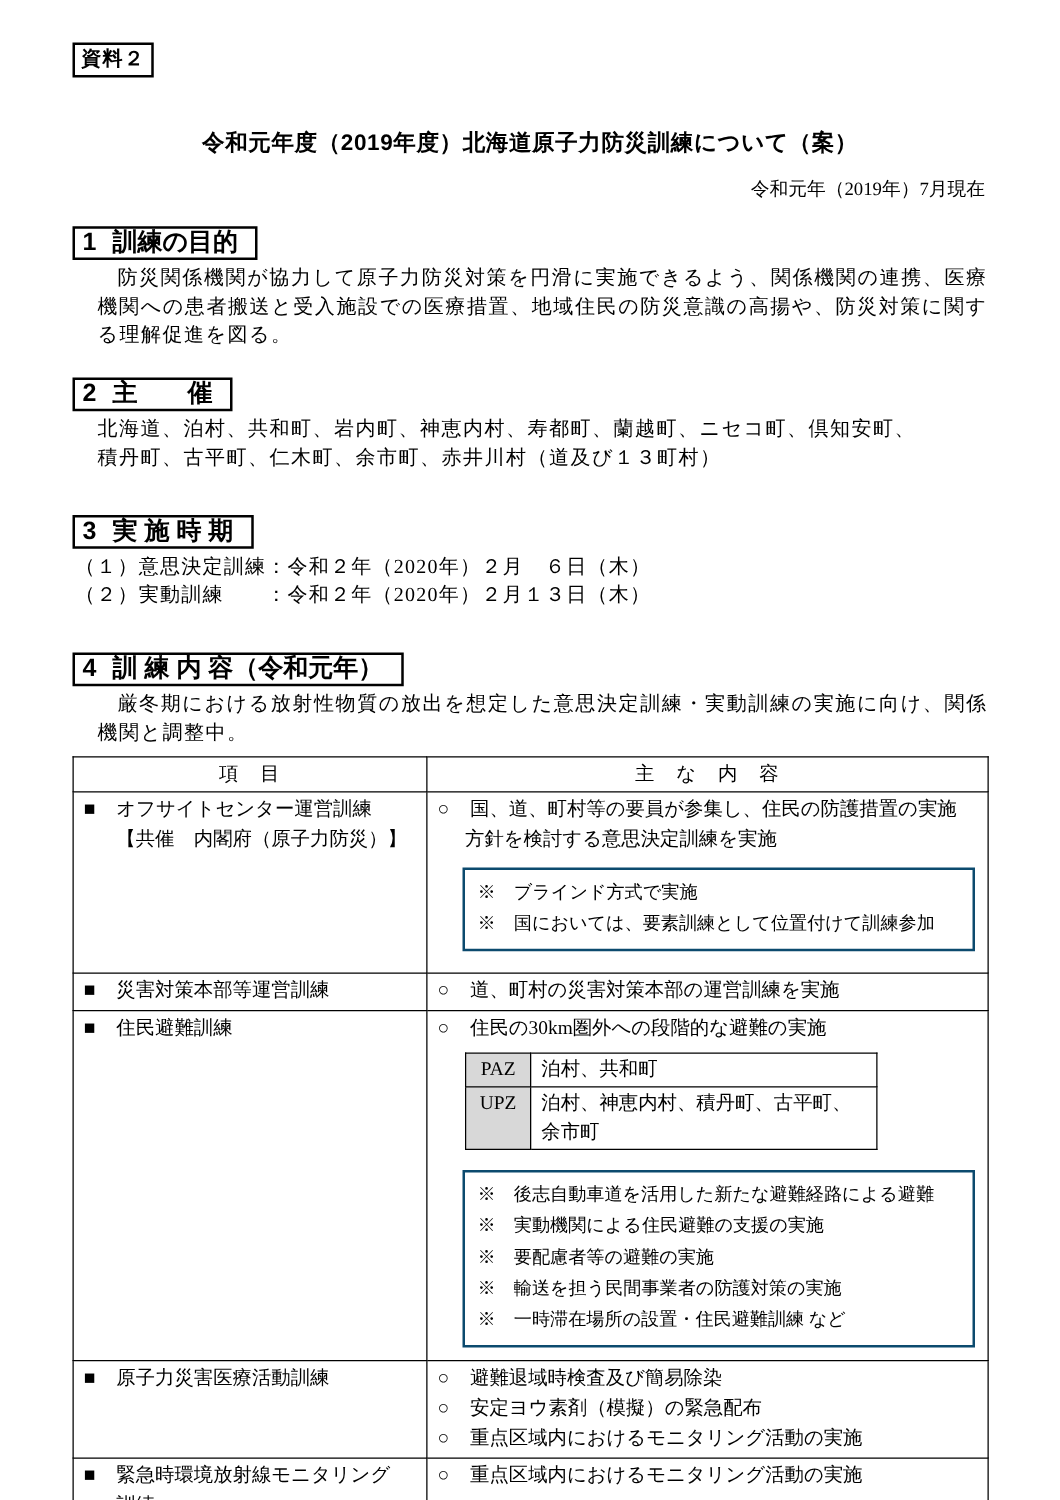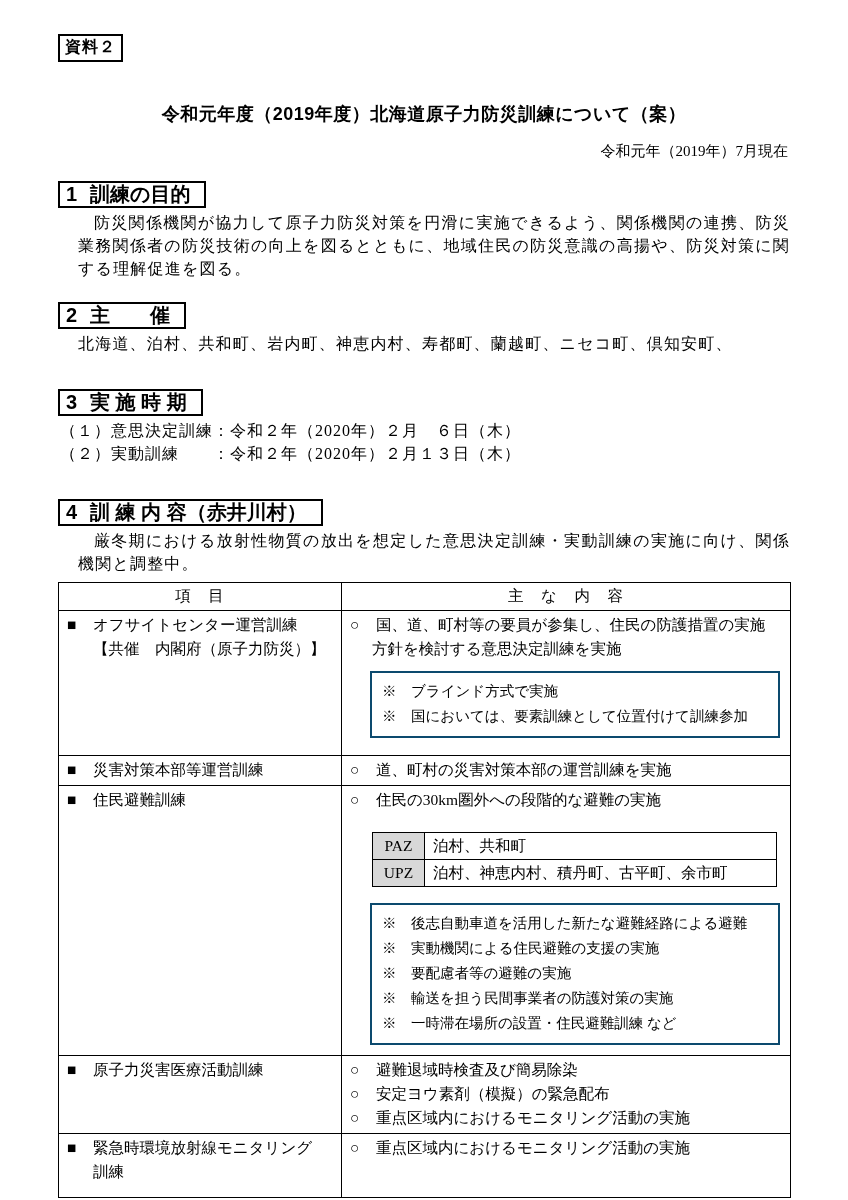--- a/index.html
+++ b/index.html
@@ -92,22 +92,22 @@
     padding: 6px 8px 7px 10px;
     font-size: 14.5px;
     line-height: 25px;
   }
   .row1-item-cell { height: 127px; }
   .row3-cell { height: 233px; }
   .row5-cell { height: 64px; padding-bottom: 10px; }
 
   table.zones {
     border-collapse: collapse;
-    margin: 20px 4px 0 22px;
-    width: 405px;
+    margin: 7px 4px 0 22px;
+    width: 330px;
     font-size: 15.5px;
   }
   table.zones td { border: 1.5px solid #000; padding: 1px 8px 2px 8px; line-height: 23px; }
   table.zones td.zlabel {
     width: 52px;
     background: #d8d8d8;
     text-align: center;
     padding: 1px 2px 2px 2px;
   }
   .row3-notes { margin-top: 16px; margin-bottom: 7px; }
@@ -122,41 +122,42 @@
   </div>
 
   <h1 class="title">令和元年度（2019年度）北海道原子力防災訓練について（案）</h1>
 
   <div class="as-of">令和元年（2019年）7月現在</div>
 
   <div class="sec sec1">
     <div class="sec-head">
       <span class="no">1</span><span>訓練の目的</span>
     </div>
-    <p class="sec-body indent1">防災関係機関が協力して原子力防災対策を円滑に実施できるよう、関係機関の連携、防災業務関係者の防災技術の向上を図るとともに、地域住民の防災意識の高揚や、防災対策に関する理解促進を図る。</p>
+    <p class="sec-body indent1">防災関係機関が協力して原子力防災対策を円滑に実施できるよう、関係機関の連携、医療機関への患者搬送と受入施設での医療措置、地域住民の防災意識の高揚や、防災対策に関する理解促進を図る。</p>
   </div>
 
   <div class="sec sec2">
     <div class="sec-head">
       <span class="no">2</span><span>主　　催</span>
     </div>
     <div class="sec-body">北海道、泊村、共和町、岩内町、神恵内村、寿都町、蘭越町、ニセコ町、倶知安町、</div>
+    <div class="sec-body" style="margin-top:0;">積丹町、古平町、仁木町、余市町、赤井川村（道及び１３町村）</div>
   </div>
 
   <div class="sec sec3">
     <div class="sec-head">
       <span class="no">3</span><span>実 施 時 期</span>
     </div>
     <div class="sec3-line" style="margin-top:3px;">（１）意思決定訓練：令和２年（2020年）２月　６日（木）</div>
     <div class="sec3-line">（２）実動訓練　　：令和２年（2020年）２月１３日（木）</div>
   </div>
 
   <div class="sec sec4">
     <div class="sec-head">
-      <span class="no">4</span><span>訓 練 内 容（赤井川村）</span>
+      <span class="no">4</span><span>訓 練 内 容（令和元年）</span>
     </div>
     <p class="sec-body indent1">厳冬期における放射性物質の放出を想定した意思決定訓練・実動訓練の実施に向け、関係機関と調整中。</p>
   </div>
 
   <table class="main">
     <colgroup>
         <col class="c-item">
         <col class="c-content">
       </colgroup>
     <thead>

